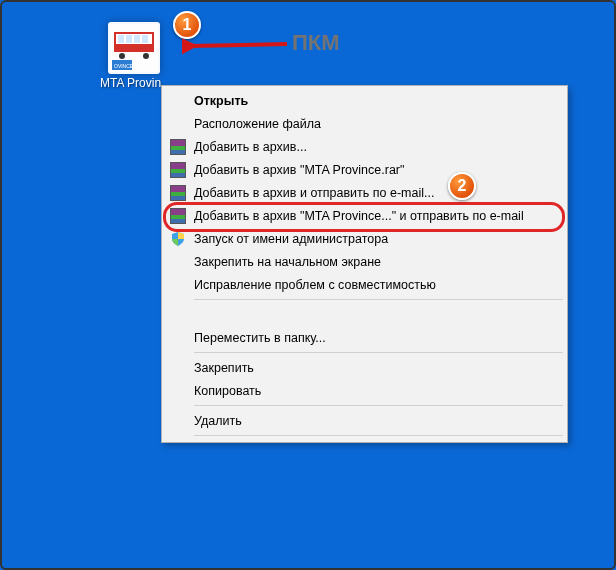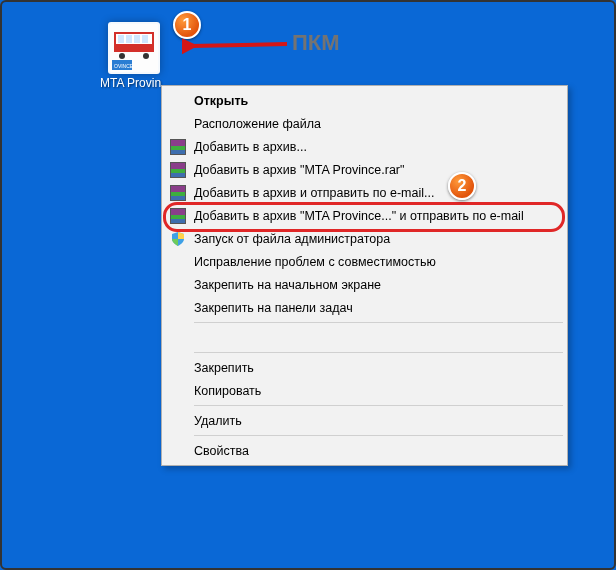--- a/index.html
+++ b/index.html
@@ -203,54 +203,50 @@
     <span class="mi-text">Добавить в архив "MTA Province..." и отправить по e-mail</span>
   </div>
   <div class="menu-item">
     <span class="mi-icon shield-icon">
       <svg viewBox="0 0 16 16">
           <path d="M8 1 L14 3 V8 C14 12 8 15 8 15 C8 15 2 12 2 8 V3 Z" fill="#3ea0e6"></path>
           <path d="M8 1 L14 3 V8 L8 8 Z" fill="#ffd24a"></path>
           <path d="M8 8 L8 15 C8 15 2 12 2 8 Z" fill="#6ecb5a"></path>
         </svg>
     </span>
-    <span class="mi-text">Запуск от файла администратора</span>
+    <span class="mi-text">Запуск от имени администратора</span>
+  </div>
+  <div class="menu-item">
+    <span class="mi-icon"></span>
+    <span class="mi-text">Закрепить на начальном экране</span>
   </div>
   <div class="menu-item">
     <span class="mi-icon"></span>
     <span class="mi-text">Исправление проблем с совместимостью</span>
   </div>
-  <div class="menu-item">
-    <span class="mi-icon"></span>
-    <span class="mi-text">Закрепить на начальном экране</span>
-  </div>
-  <div class="menu-item">
-    <span class="mi-icon"></span>
-    <span class="mi-text">Закрепить на панели задач</span>
-  </div>
-  <div class="sep"></div>
-  <div class="menu-item">
-    <span class="mi-icon"></span>
+  <div class="sep"></div>
+  <div class="menu-item">
+    <span class="mi-icon"></span>
+  </div>
+  <div class="menu-item">
+    <span class="mi-icon"></span>
+    <span class="mi-text">Переместить в папку...</span>
   </div>
   <div class="sep"></div>
   <div class="menu-item">
     <span class="mi-icon"></span>
     <span class="mi-text">Закрепить</span>
   </div>
   <div class="menu-item">
     <span class="mi-icon"></span>
     <span class="mi-text">Копировать</span>
   </div>
   <div class="sep"></div>
   <div class="menu-item">
     <span class="mi-icon"></span>
     <span class="mi-text">Удалить</span>
   </div>
   <div class="sep"></div>
-  <div class="menu-item">
-    <span class="mi-icon"></span>
-    <span class="mi-text">Свойства</span>
-  </div>
 </div>
 
 <div class="highlight-box"></div>
 
 <div class="badge" style="left:446px; top:170px;">2</div>
 
 </body></html>

